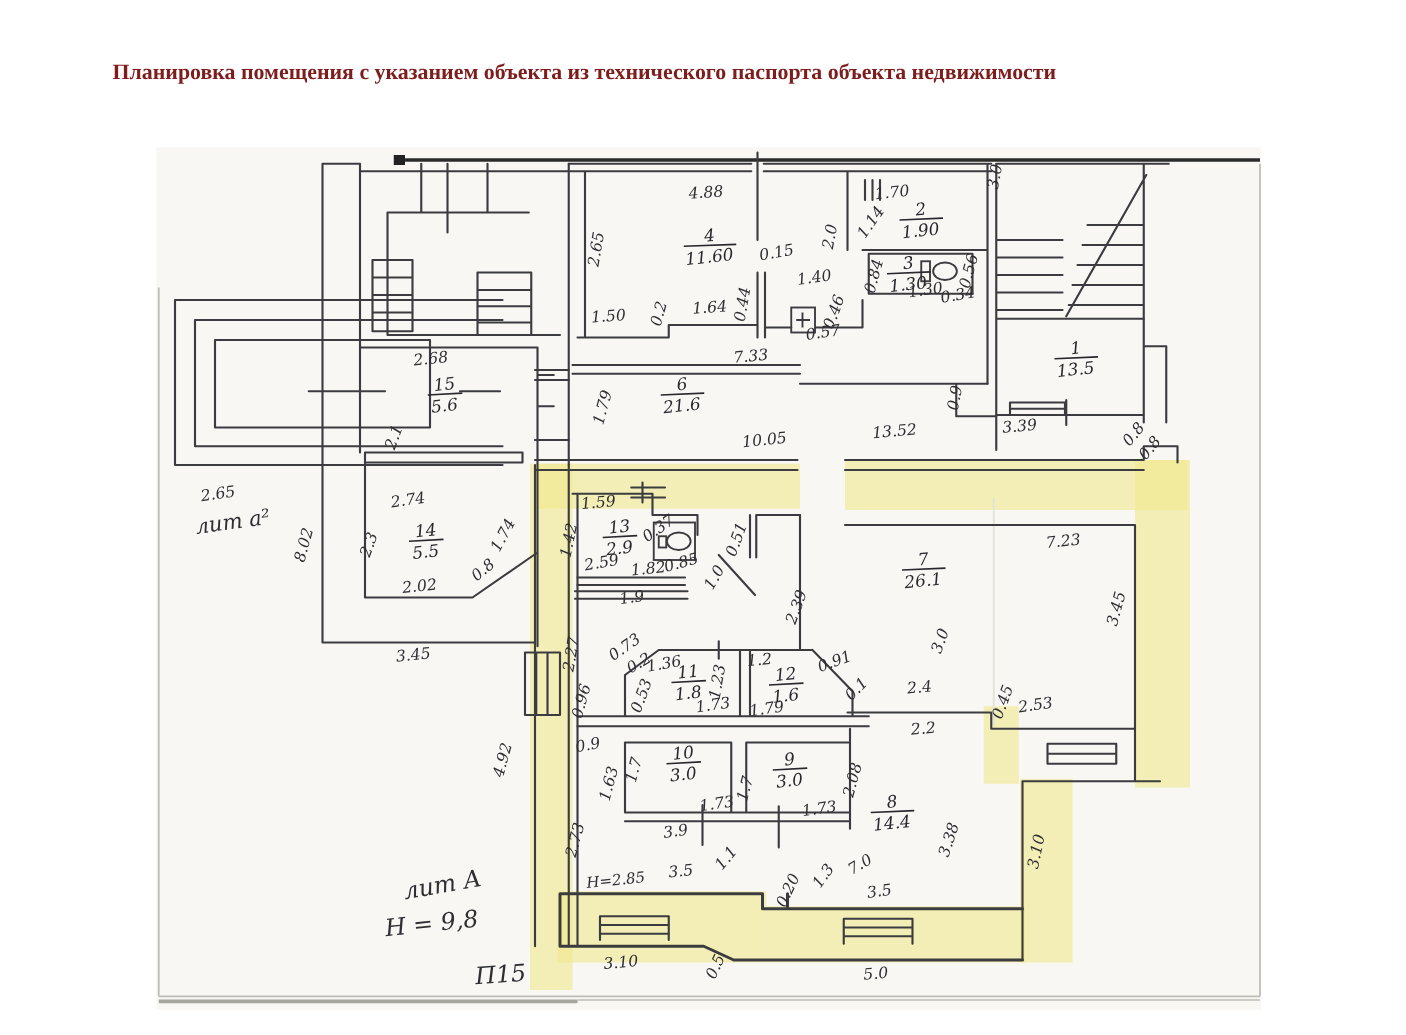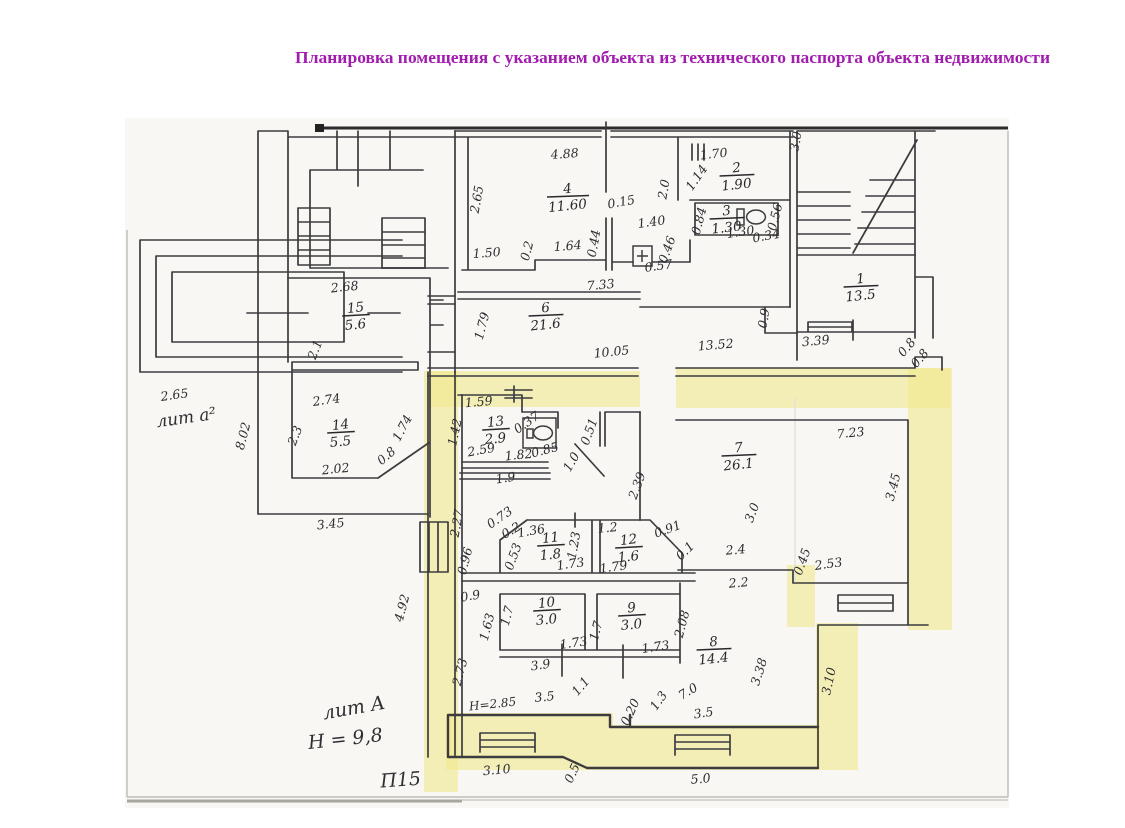--- a/index.html
+++ b/index.html
@@ -1,19 +1,19 @@
 <!DOCTYPE html>
 <html><head>
 <meta charset="utf-8">
 <style>
   html,body{margin:0;padding:0;background:#ffffff;}
   body{width:1125px;height:828px;position:relative;overflow:hidden;
        font-family:"Liberation Serif",serif;}
-  .title{position:absolute;left:90px;top:44px;width:960px;text-align:right;
-         font-weight:bold;font-size:17.5px;line-height:1.5;color:#a21caf;
+  .title{position:absolute;left:90px;top:44px;width:960px;text-align:left;
+         font-weight:bold;font-size:17.5px;line-height:1.5;color:#7f1d1d;
          font-family:"Liberation Serif",serif;}
   svg{position:absolute;left:0;top:0;}
   .paper{fill:#f8f7f3;}
   .hl{stroke:none;opacity:0.62;}
   .w{fill:none;stroke:#3c3c40;stroke-width:1.7;stroke-linecap:round;}
   .w2{fill:none;stroke:#3c3c40;stroke-width:2.4;stroke-linecap:round;}
   .faint{fill:none;stroke:#bdbdb6;stroke-width:1.4;}
   .crease{fill:none;stroke:#e3e2da;stroke-width:1.5;}
   .darkedge{fill:none;stroke:#2b2b2b;stroke-width:2.8;}
   .smudge{fill:none;stroke:#a6a69e;stroke-width:3;}

